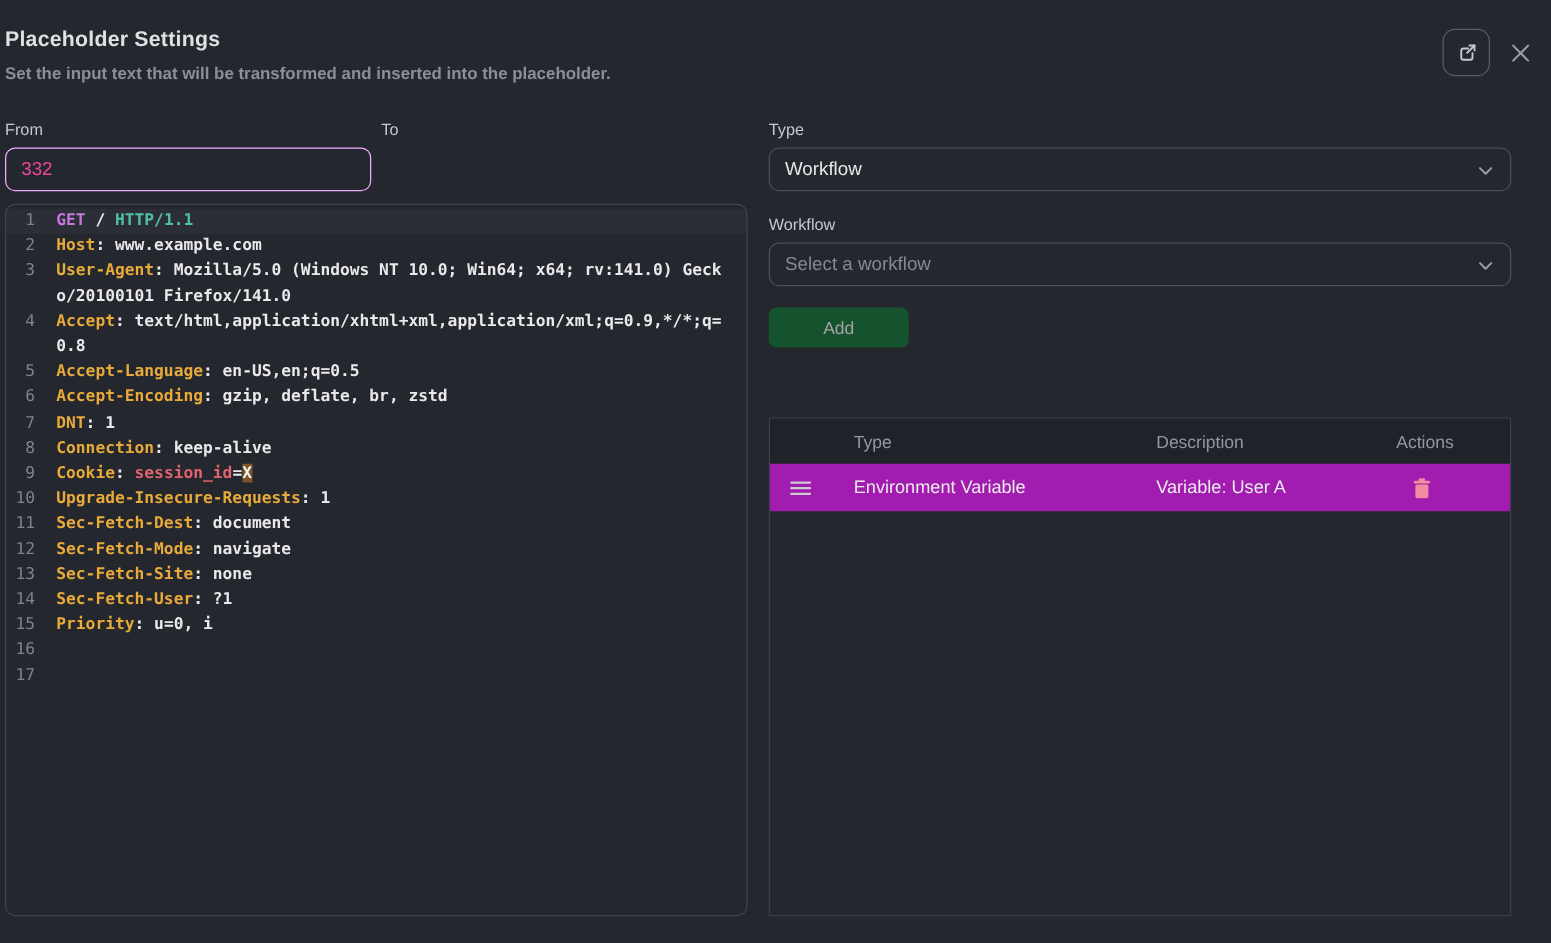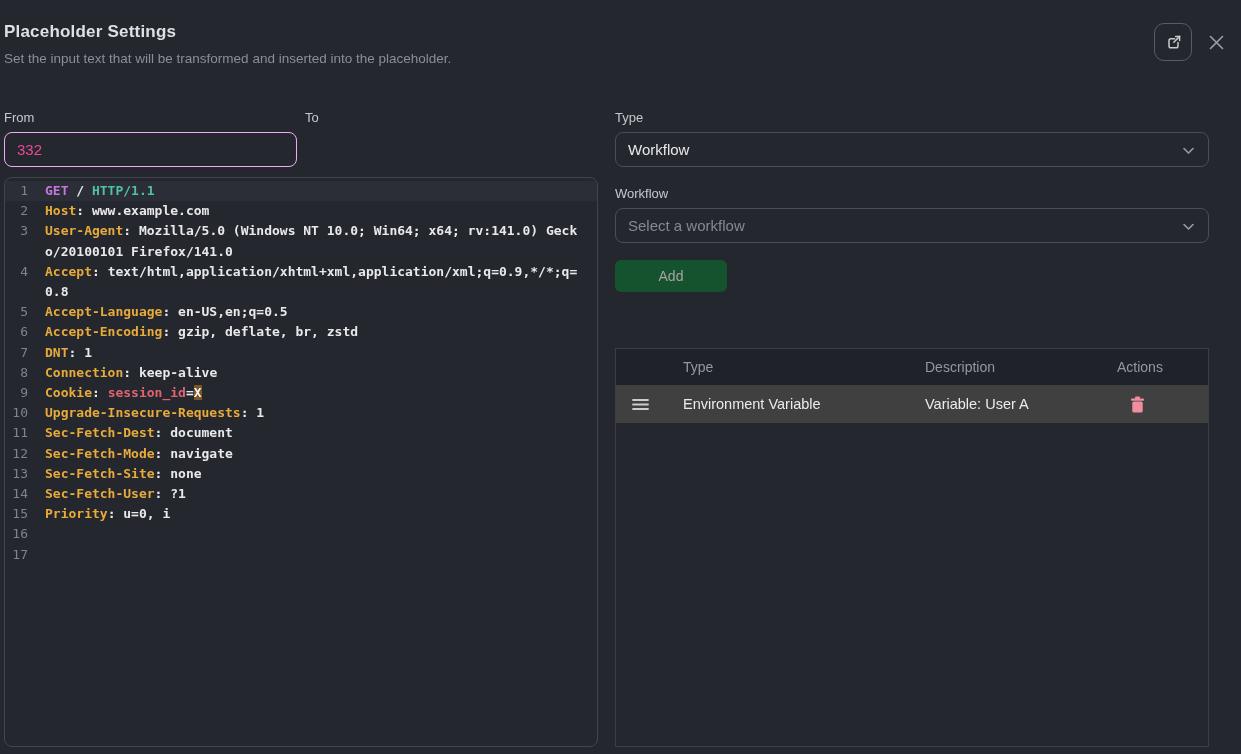--- a/index.html
+++ b/index.html
@@ -8,30 +8,30 @@
     background:#25272e;
     font-family:"Liberation Sans", sans-serif;
     color:#e7e8ea;
     overflow:hidden;
   }
   .dialog { position:relative; width:1241px; height:754px; padding:16px 4px; }
 
   
   .hdr { position:relative; }
   .title { font-size:17px; font-weight:bold; color:#dee0e3; letter-spacing:.2px; padding-top:6px; }
-  .subtitle { margin-top:9px; font-size:13.5px; color:#8a8e97; }
+  .subtitle { margin-top:9px; font-size:13.5px; color:#8a8e97;font-weight:bold; }
   .win-controls { position:absolute; top:7px; right:12px; display:flex; align-items:center; gap:16px; }
   .expand-btn {
     width:38px; height:38px; border:1px solid #585c65; border-radius:10px;
     background:transparent; display:flex; align-items:center; justify-content:center; cursor:pointer;
   }
   .close-btn { background:none; border:none; cursor:pointer; display:flex; align-items:center; }
 
   
-  .content { margin-top:44px; display:grid; grid-template-columns:594px 594px; column-gap:17px; }
+  .content { margin-top:30px; display:grid; grid-template-columns:594px 594px; column-gap:17px; }
 
   .field-label { font-size:13px; color:#c5c8ce; margin-bottom:7px; }
   .io-row { display:grid; grid-template-columns:1fr 1fr; column-gap:8px; }
   .text-input {
     width:100%; height:35px; background:transparent; border:1px solid #f0abfc; border-radius:8px;
     color:#ec4899; font-size:15px; padding:0 12px; font-family:"Liberation Sans", sans-serif; outline:none;
   }
 
   .select {
     position:relative; height:35px; border:1px solid #4a4e57; border-radius:8px;
@@ -61,21 +61,21 @@
   .tok-method { color:#c678dd; }
   .tok-version { color:#4fc1a6; }
   .tok-name { color:#e8ab3a; }
   .tok-red { color:#e0646e; }
   .tok-mark { background:#7d5524; color:#f4f4f4; }
 
   
   .ph-table { margin-top:56px; height:399px; border:1px solid #3a3e46; background:transparent; }
   .t-head, .t-row { display:grid; grid-template-columns:67px 242px 192px 1fr; align-items:center; }
   .t-head { height:36px; background:#202229; color:#9298a1; font-size:14px; }
-  .t-row { height:38px; background:#404040; color:#eaebed; font-size:14.5px; }
+  .t-row { height:38px; background:#a21caf; color:#eaebed; font-size:14.5px; }
   .handle-cell { padding-left:16px; display:flex; align-items:center; }
   .actions-cell { display:flex; align-items:center; padding-left:13px; }
   .actions-head { padding-left:0; }
   .delete-btn { background:none; border:none; cursor:pointer; display:flex; }
 </style>
 </head>
 <body>
 
 <div class="dialog">
 

